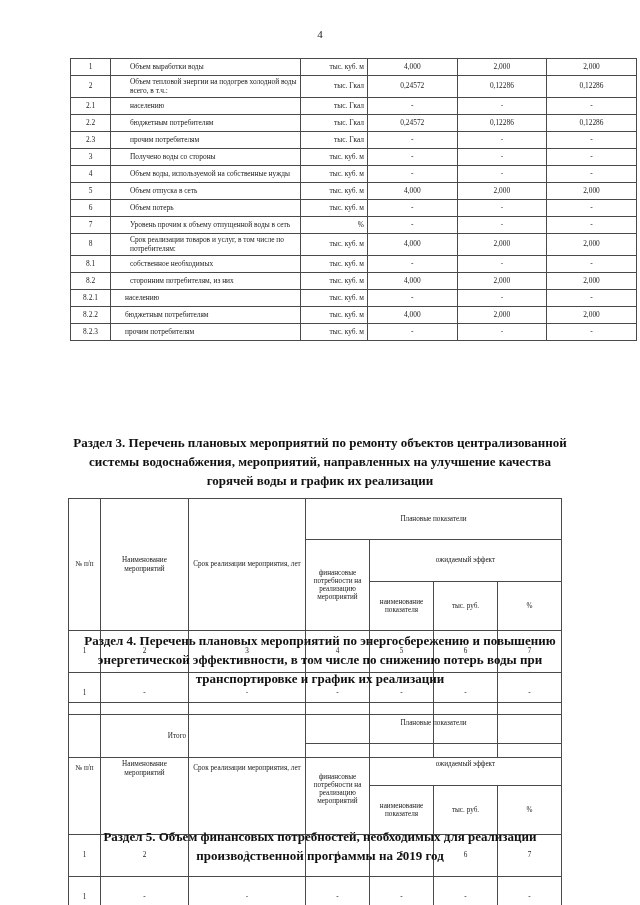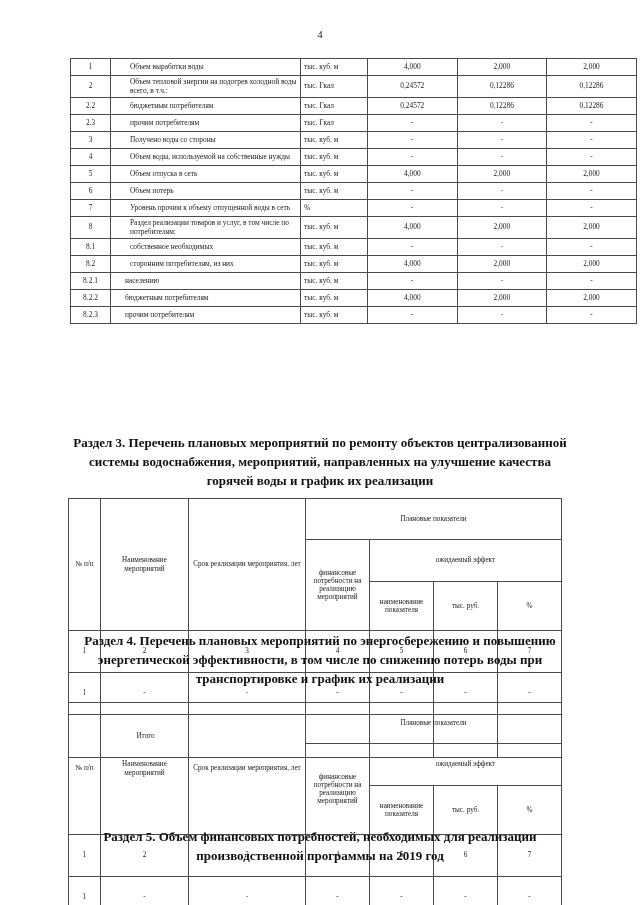--- a/index.html
+++ b/index.html
@@ -34,35 +34,35 @@
     font-size: 7.4px;
     color: #1b1b1b;
   }
   table.doc td, table.doc th {
     border: 0.8px solid #4a4a4a;
     padding: 2px 3px;
     vertical-align: middle;
     font-weight: normal;
     line-height: 1.15;
   }
-  .l { text-align: center; margin-left: 20px; }
+  .l { text-align: right; margin-left: 20px; }
   .b { font-weight: bold; }
 
   
   .t1-wrap {
     position: absolute;
     left: 70px;
     top: 58px;
     width: 508px;
   }
   table.t1 { width: 508px; }
   table.t1 td { height: 12px; }
   table.t1 td.num { width: 33px; text-align: center; }
   table.t1 td.name { width: 167px; text-align: left; padding-left: 19px; }
-  table.t1 td.unit { width: 60px; text-align: left; }
+  table.t1 td.unit { width: 60px; text-align: right; }
   table.t1 td.val { width: 82.6px; text-align: center; }
   .ind1 { padding-left: 14px !important; }
 
   
   .sec-head {
     position: absolute;
     left: 68px;
     width: 504px;
     text-align: center;
     font-size: 13px;
@@ -112,20 +112,28 @@
           </tr>
           <tr>
             <td class="num">2</td>
             <td class="name">Объем тепловой энергии на подогрев холодной воды всего, в т.ч.:</td>
             <td class="unit">тыс. Гкал</td>
             <td class="val">0,24572</td>
             <td class="val">0,12286</td>
             <td class="val">0,12286</td>
           </tr>
           <tr>
+            <td class="num">2.1</td>
+            <td class="name">населению</td>
+            <td class="unit">тыс. Гкал</td>
+            <td class="val">-</td>
+            <td class="val">-</td>
+            <td class="val">-</td>
+          </tr>
+          <tr>
             <td class="num">2.2</td>
             <td class="name">бюджетным потребителям</td>
             <td class="unit">тыс. Гкал</td>
             <td class="val">0,24572</td>
             <td class="val">0,12286</td>
             <td class="val">0,12286</td>
           </tr>
           <tr>
             <td class="num">2.3</td>
             <td class="name">прочим потребителям</td>
@@ -169,21 +177,21 @@
           <tr>
             <td class="num">7</td>
             <td class="name">Уровень прочим к объему отпущенной воды  в сеть</td>
             <td class="unit">%</td>
             <td class="val">-</td>
             <td class="val">-</td>
             <td class="val">-</td>
           </tr>
           <tr>
             <td class="num">8</td>
-            <td class="name">Раздел реализации товаров и услуг, в том числе по потребителям:</td>
+            <td class="name">Срок реализации товаров и услуг, в том числе по потребителям:</td>
             <td class="unit">тыс. куб. м</td>
             <td class="val">4,000</td>
             <td class="val">2,000</td>
             <td class="val">2,000</td>
           </tr>
           <tr>
             <td class="num">8.1</td>
             <td class="name">собственное необходимых</td>
             <td class="unit">тыс. куб. м</td>
             <td class="val">-</td>

